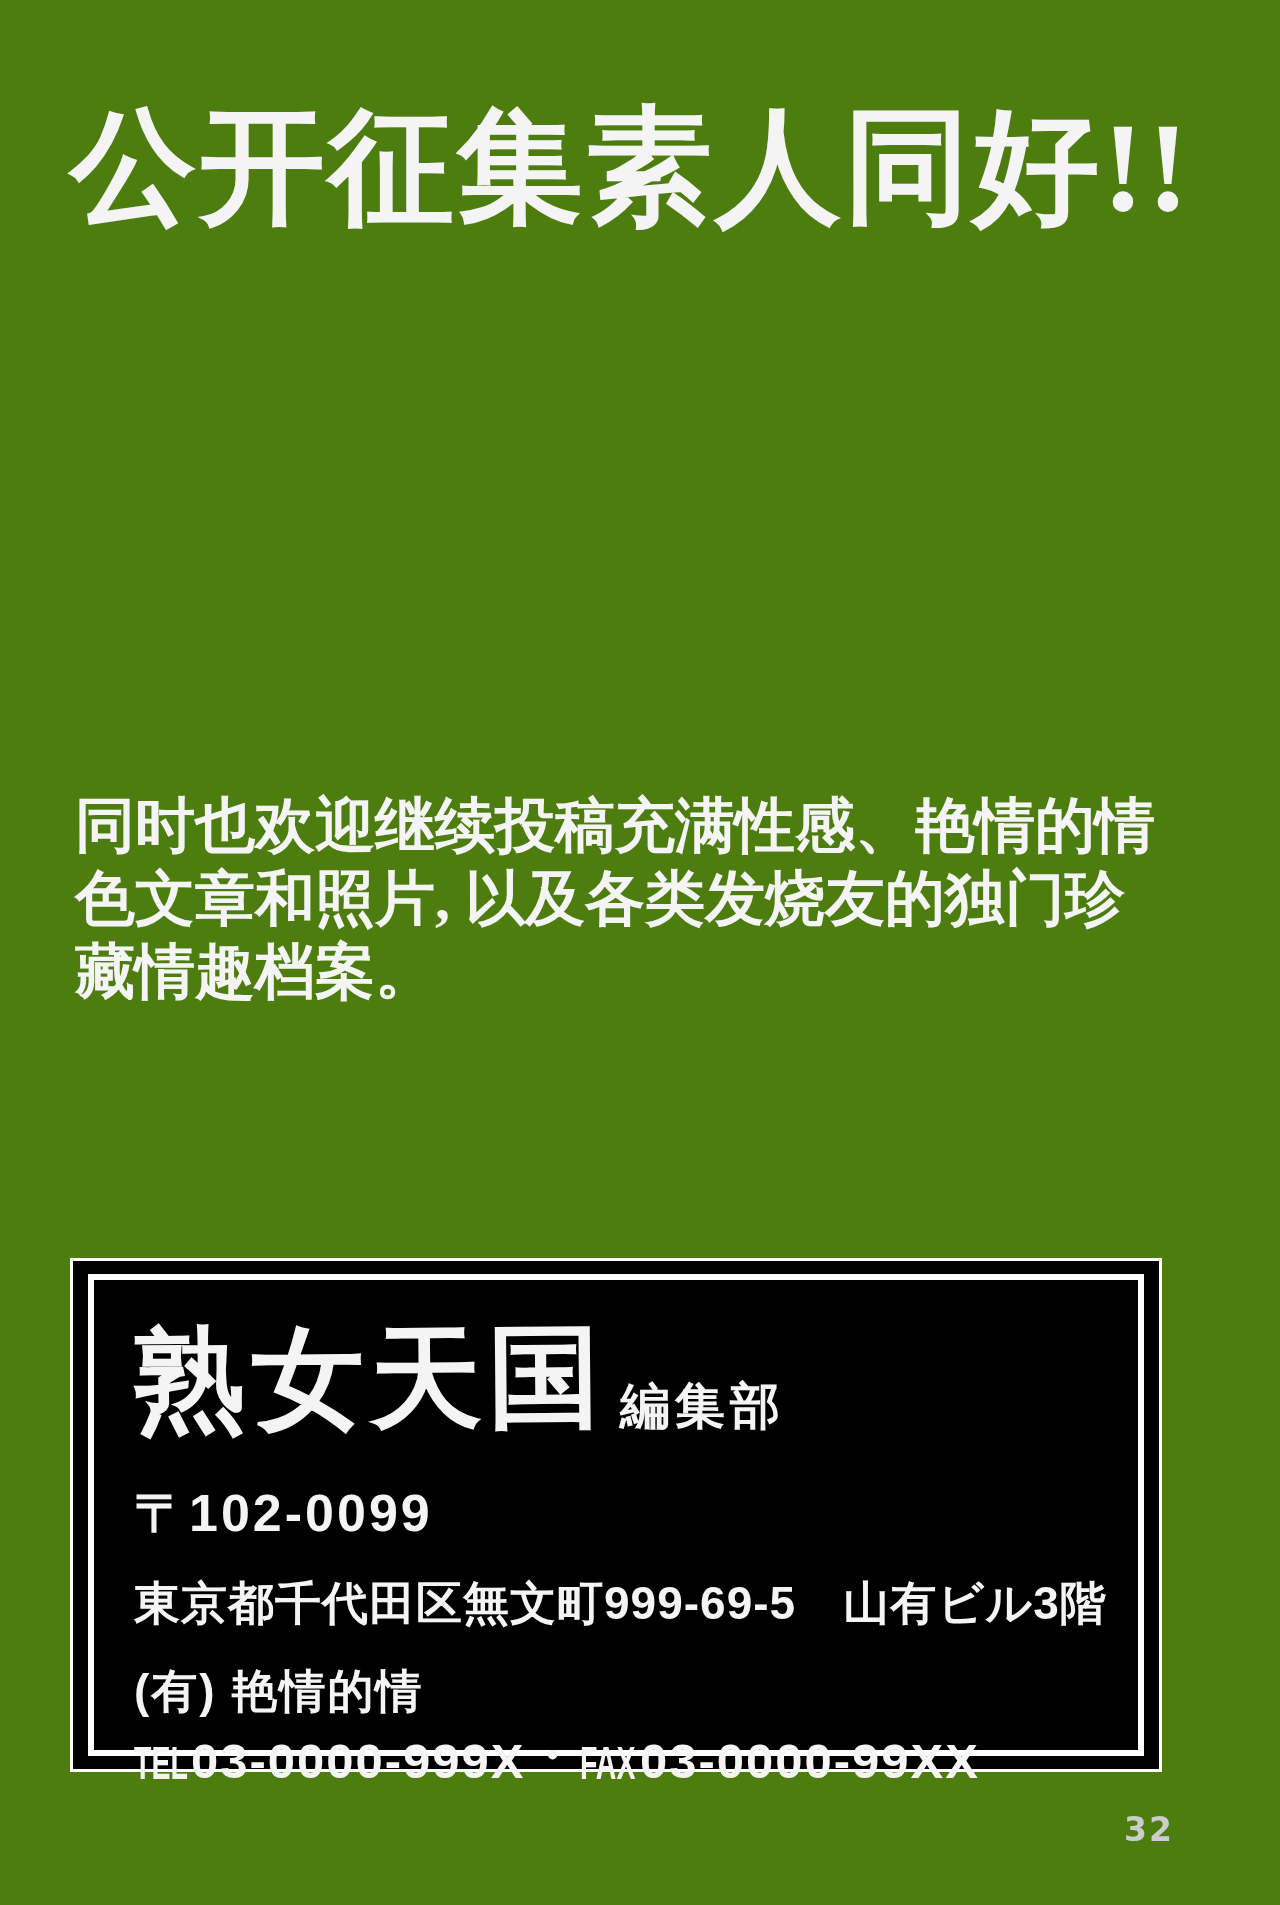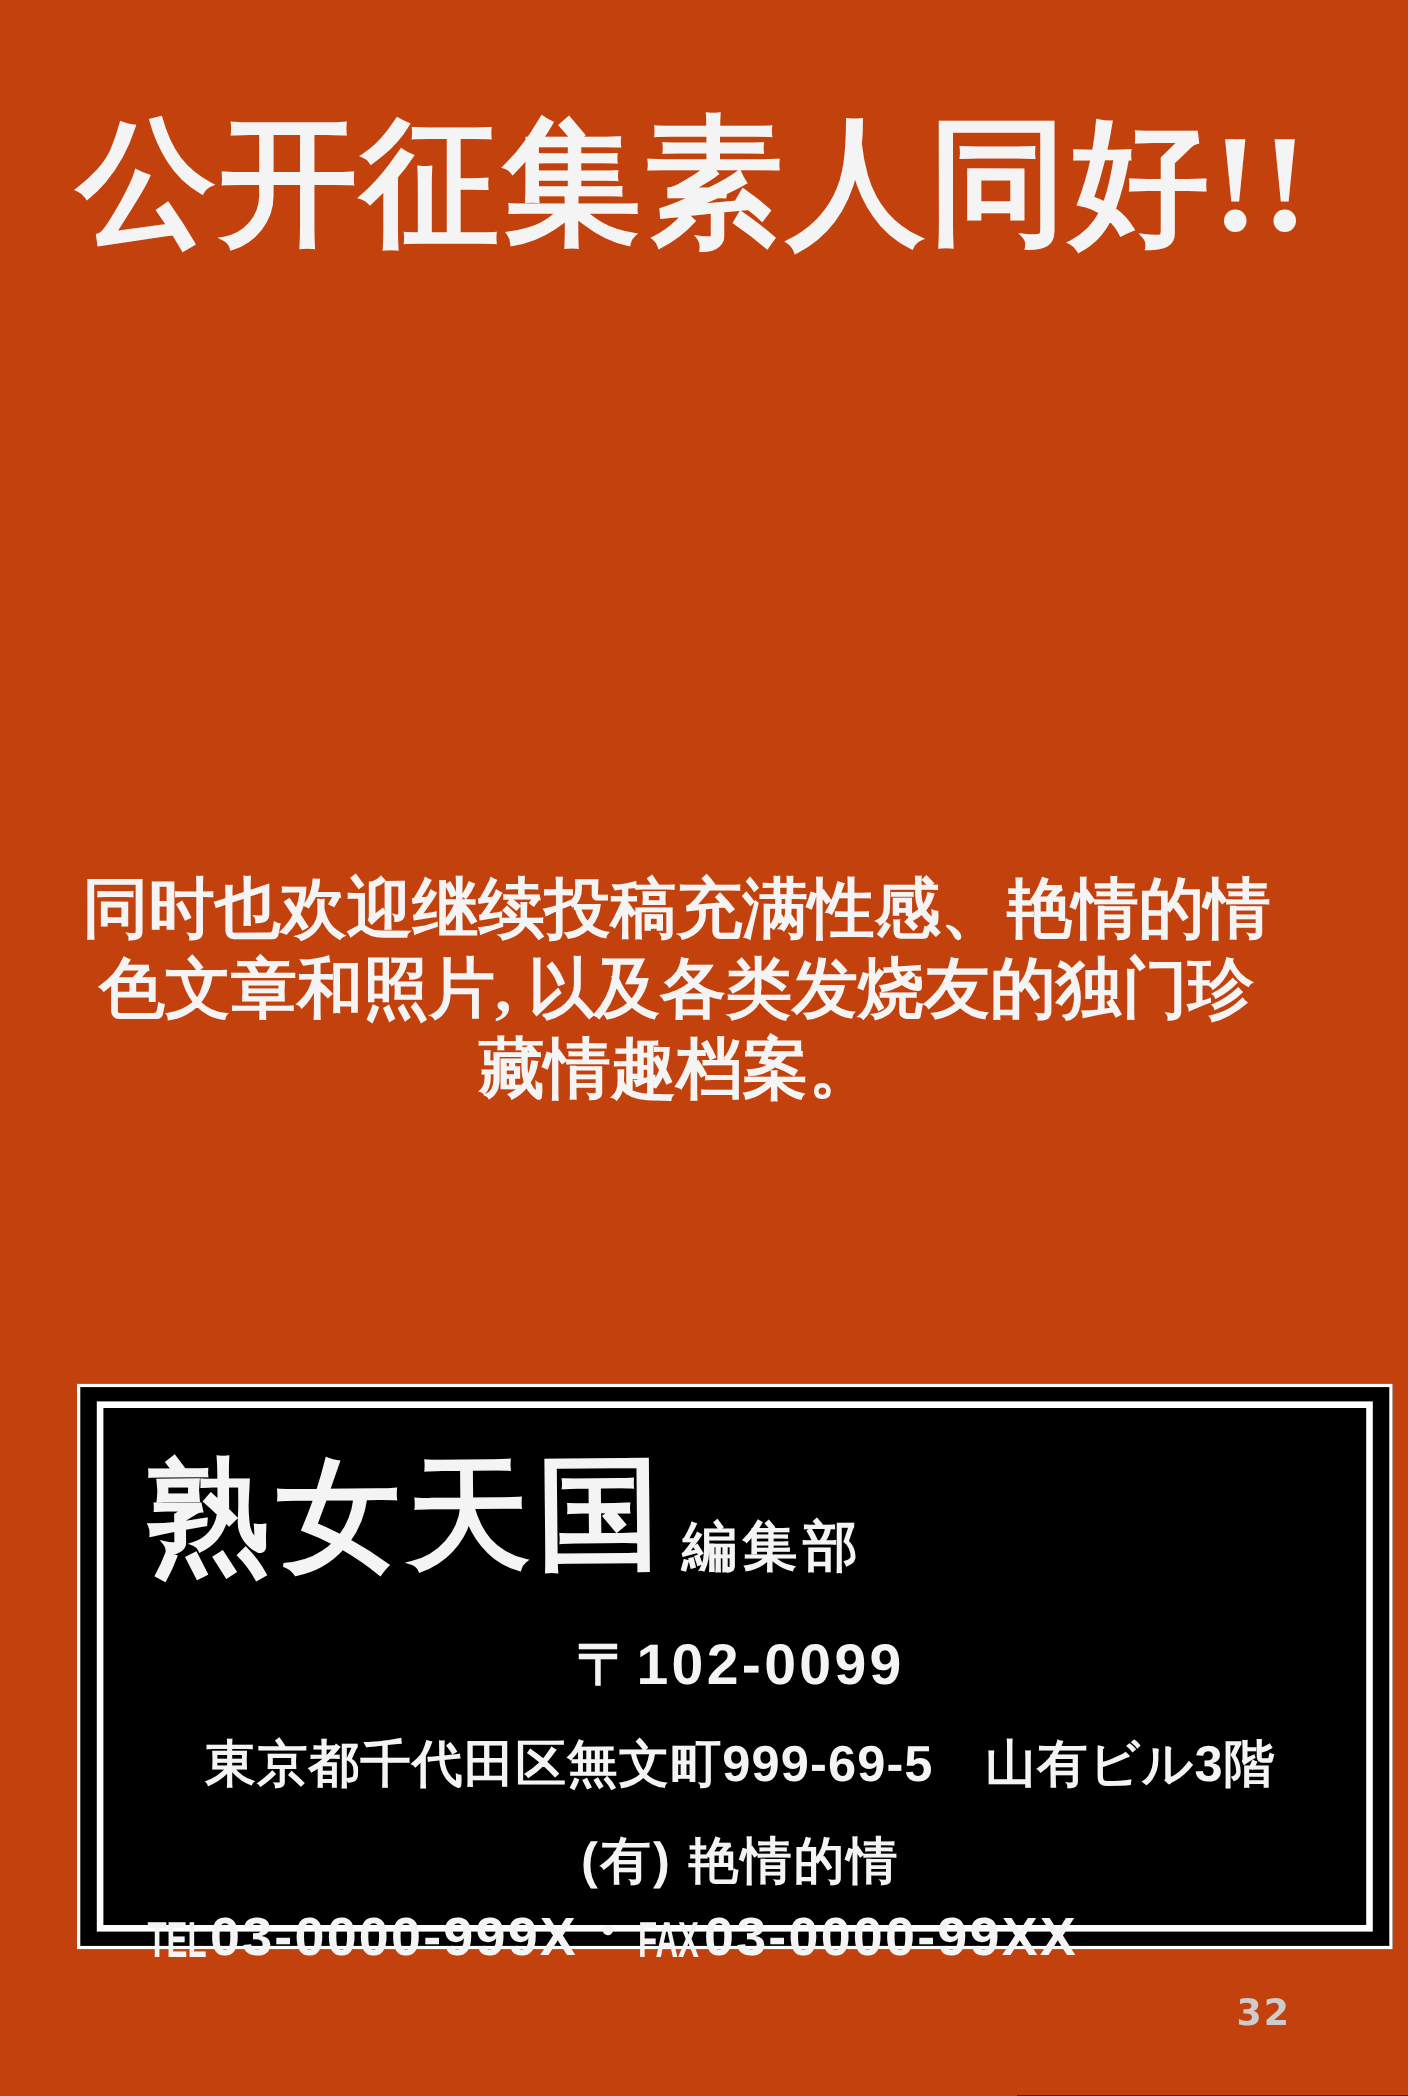--- a/index.html
+++ b/index.html
@@ -1,36 +1,35 @@
 <!DOCTYPE html>
 <html><head>
 <meta charset="utf-8">
 <style>
   html,body{margin:0;padding:0;background:#000;}
   .page{
     position:relative;
     width:1280px;height:1905px;
-    background:#c2410c;
+    background:#4d7c0f;
     color:#f4f4f4;
     font-family:"Liberation Serif","DejaVu Serif",serif;
     overflow:hidden;
-    text-align:center;
   }
   .title{
     position:absolute;left:70px;top:92px;margin:0;
     font-size:126px;font-weight:700;letter-spacing:3px;
     white-space:nowrap;line-height:1.2;
   }
   .para{position:absolute;left:75px;font-weight:700;white-space:nowrap;}
   .para1{top:430px;font-size:57px;line-height:71px;}
   .para2{top:790px;font-size:60px;line-height:73px;}
 
   .info-box{
     position:absolute;left:70px;top:1258px;
-    width:1196px;height:514px;
+    width:1092px;height:514px;
     border:3px solid #ffffff;
     box-sizing:border-box;
     padding:13px 15px;
     background:#000;
   }
   .info-box-inner{
     width:100%;height:100%;
     border:6px solid #ffffff;
     box-sizing:border-box;
     padding:30px 30px 0 40px;

